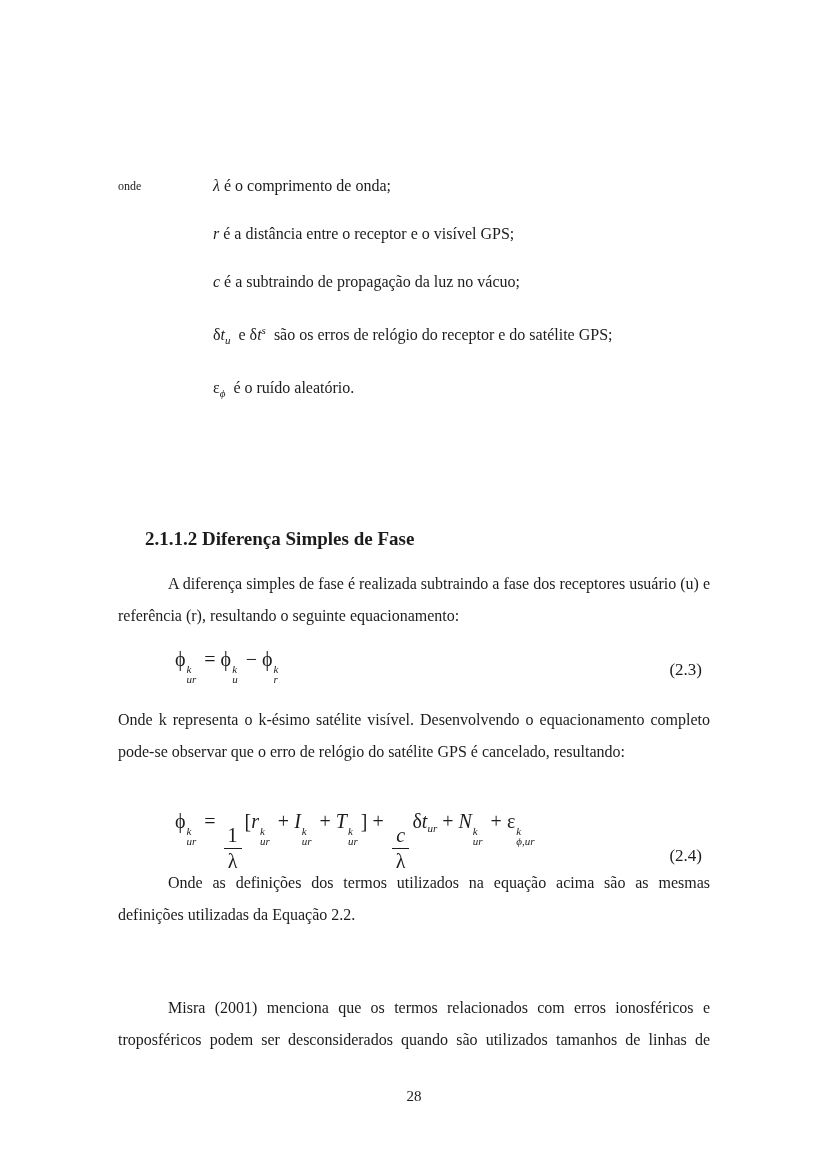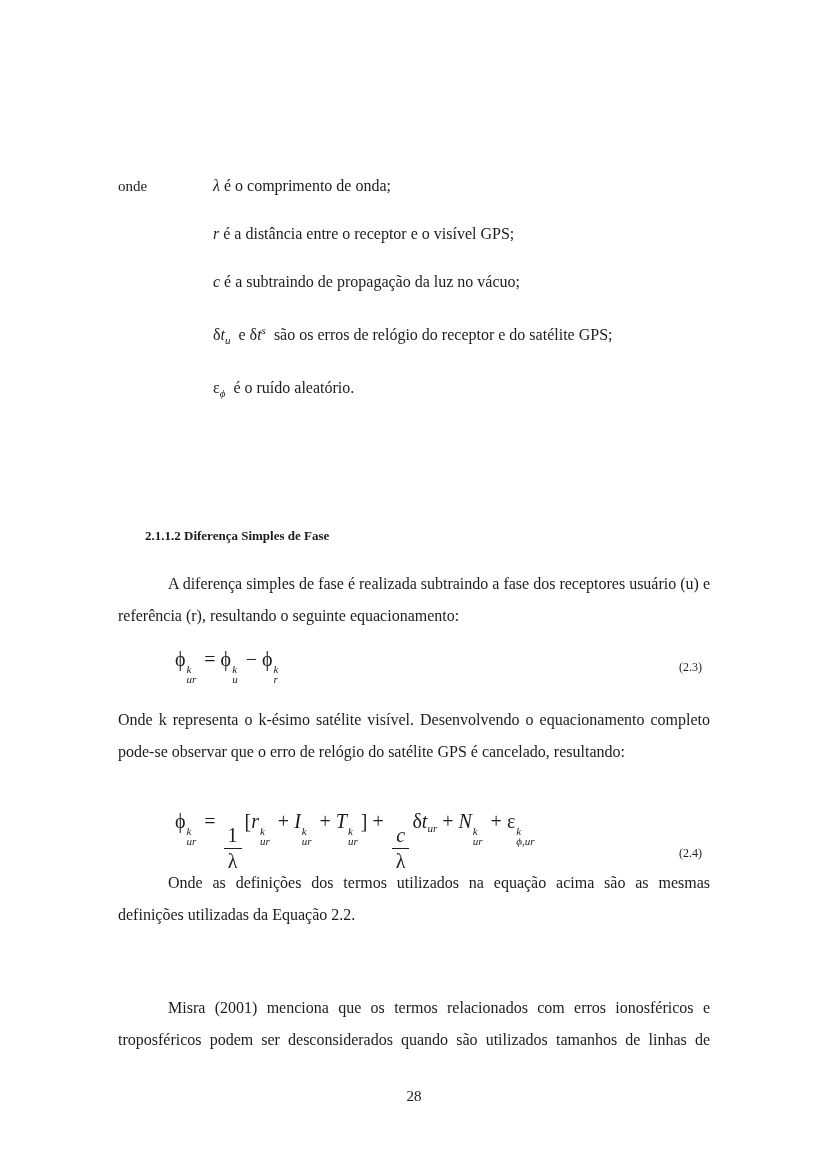--- a/index.html
+++ b/index.html
@@ -6,54 +6,54 @@
   .page{
     position:relative;
     width:828px;height:1169px;
     margin:0 auto;
     background:#ffffff;
     font-family:"Liberation Serif","DejaVu Serif",serif;
     color:#1c1c1c;
     overflow:hidden;
   }
   
-  .def-label{position:absolute;left:118px;top:176px;font-size:15px;line-height:20px;}
+  .def-label{position:absolute;left:118px;top:176px;font-size:12px;line-height:20px;}
   .def-list{position:absolute;left:213px;top:176px;width:505px;}
   .def-item{font-size:16px;line-height:20px;margin-bottom:28px;white-space:normal;}
   
   .seg-n{font-style:normal;}
   .seg-i{font-style:italic;}
   .seg-sub{font-size:11px;font-style:italic;vertical-align:-4px;}
   .seg-sup{font-size:11px;font-style:italic;vertical-align:6px;}
   
   .ss{display:inline-flex;flex-direction:column;vertical-align:-7px;line-height:10px;
       font-size:11px;font-style:italic;margin:0 3px 0 1px;text-align:left;}
   .ss .sspt{display:block;}
   .ss .ssb{display:block;}
   
   .frac{display:inline-flex;flex-direction:column;text-align:center;vertical-align:-14px;
         line-height:1.15;margin:0 3px;}
   .frac .num{border-bottom:1.5px solid #1c1c1c;padding:0 4px 1px 4px;display:block;}
   .frac .den{padding:1px 4px 0 4px;display:block;}
   
-  .heading{position:absolute;left:145px;top:528px;font-size:13px;font-weight:bold;}
+  .heading{position:absolute;left:145px;top:528px;font-size:19px;font-weight:bold;}
   
   .para{position:absolute;left:118px;width:592px;font-size:16px;line-height:32px;
         text-align:justify;}
   .para-1{top:568px;text-indent:50px;}
   .para-2{top:704px;}
   .para-3{top:867px;text-indent:50px;}
   .para-4{top:992px;text-indent:50px;text-align-last:justify;}
   
   .equation{position:absolute;left:118px;width:592px;font-size:20px;}
   .eq-23{top:648px;}
   .eq-24{top:810px;}
   .eq-body{display:inline-block;padding-left:57px;}
   .eq-24 .eq-body{padding-left:57px;}
-  .eq-number{position:absolute;right:8px;font-size:12px;font-style:normal;}
+  .eq-number{position:absolute;right:8px;font-size:17px;font-style:normal;}
   .eq-23 .eq-number{top:12px;}
   .eq-24 .eq-number{top:36px;}
   
   .page-num{position:absolute;top:1088px;left:0;width:100%;text-align:center;
             font-size:15px;}
 </style>
 </head>
 <body>
 
 <div class="page">

